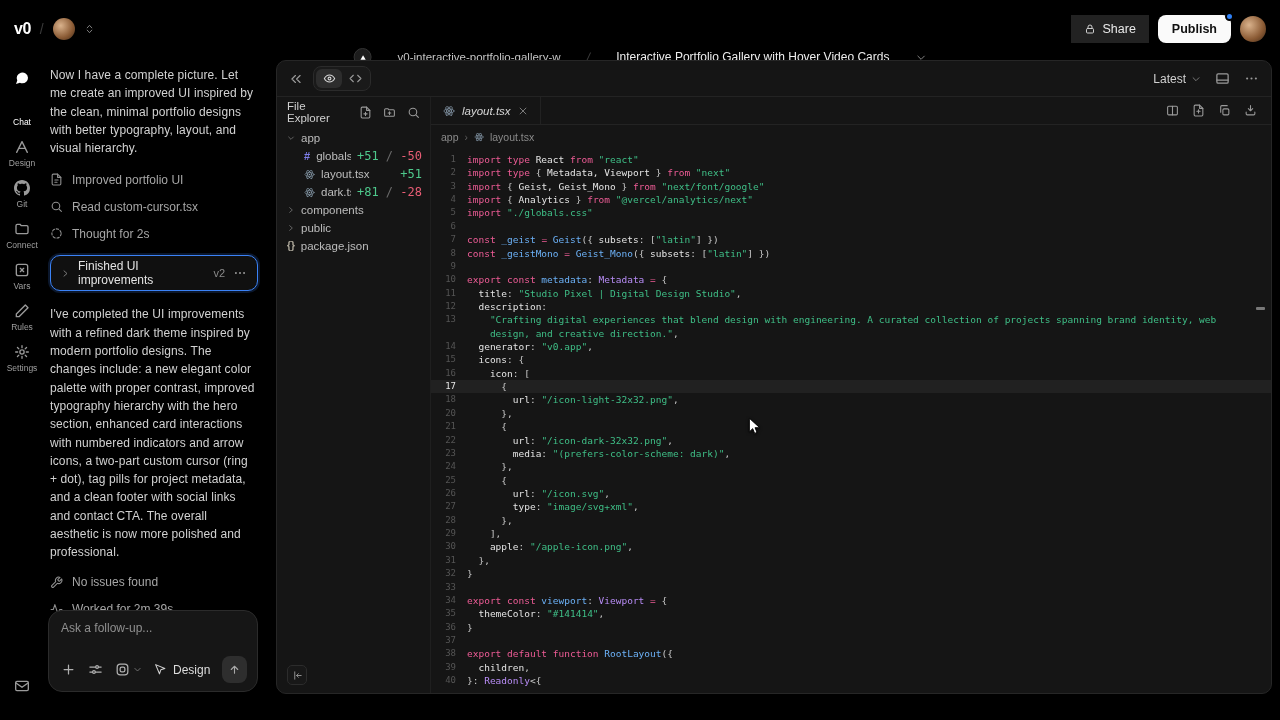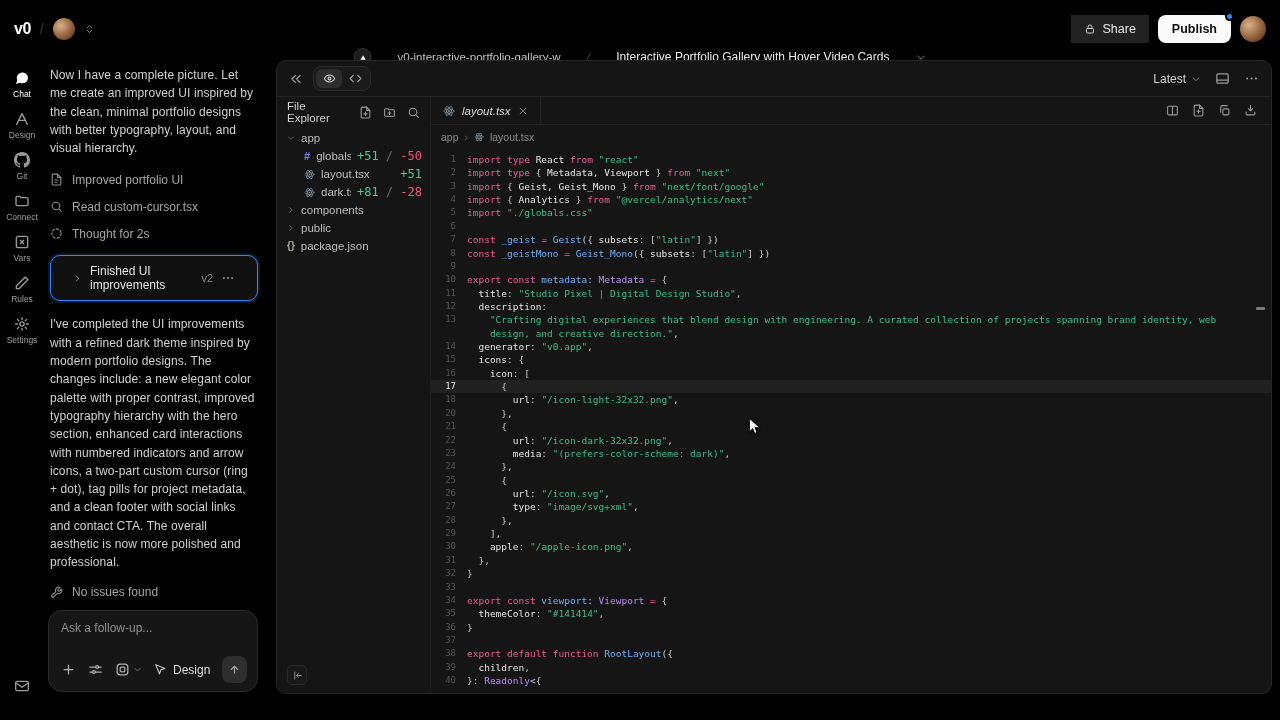--- a/index.html
+++ b/index.html
@@ -28,31 +28,31 @@
   .share-btn .ic{width:12px;height:12px;color:#cfcfcf;}
   .publish-btn{position:relative;height:28px;padding:0 14px;border:none;border-radius:8px;background:#fafafa;color:#111;font-size:12.5px;font-weight:600;font-family:inherit;cursor:pointer;}
   .pub-dot{position:absolute;right:-3px;top:-3px;width:9px;height:9px;border-radius:50%;background:#2f81f7;border:2px solid #000;}
 
   
   .rail{position:absolute;left:0;top:58px;width:44px;bottom:0;display:flex;flex-direction:column;align-items:center;padding-top:12px;}
   .rail-item{display:flex;flex-direction:column;align-items:center;gap:3px;margin-bottom:12px;cursor:pointer;color:#9a9a9a;}
   .rail-item .ic{width:16px;height:16px;}
   .rail-label{font-size:8.5px;color:#9f9f9f;}
   .rail-item.active{color:#fff;}
-  .rail-item.active .rail-label{color:#fff;}
+  .rail-item.active .rail-label{color:#fff;margin-top:28px;}
   .rail-mail{position:absolute;left:0;bottom:26px;width:44px;display:flex;justify-content:center;background:none;border:none;cursor:pointer;color:#9a9a9a;}
   .rail-mail .ic{width:16px;height:16px;}
 
   
   .chat{position:absolute;left:44px;top:58px;width:224px;bottom:0;padding:8px 10px 0 6px;}
   .chat-msg{font-size:12px;line-height:18.3px;color:#d2d2d2;letter-spacing:.1px;}
   .chat-actions{margin-top:9px;}
   .chat-action{display:flex;align-items:center;gap:9px;height:27px;color:#a6a6a6;font-size:12px;cursor:pointer;}
   .chat-action .ic{width:13px;height:13px;color:#8f8f8f;}
-  .version-card{margin-top:8px;height:46px;border:1.5px solid #3b82f6;border-radius:10px;background:#101010;display:flex;align-items:center;gap:8px;padding:0 22px;cursor:pointer;box-shadow:0 0 0 2px rgba(59,130,246,.18);}
+  .version-card{margin-top:8px;height:36px;border:1.5px solid #3b82f6;border-radius:10px;background:#101010;display:flex;align-items:center;gap:8px;padding:0 10px;cursor:pointer;box-shadow:0 0 0 2px rgba(59,130,246,.18);}
   .version-card .chev{width:9px;height:9px;color:#9a9a9a;}
   .vc-label{font-size:12px;color:#e4e4e4;}
   .vc-ver{font-size:11px;color:#8a8a8a;}
   .vc-dots{margin-left:auto;width:14px;height:14px;color:#9a9a9a;cursor:pointer;}
   .chat-msg2{margin-top:14px;}
   .chat-status{margin-top:7px;}
   .feedback{display:flex;align-items:center;gap:17px;margin-top:5px;padding-left:3px;}
   .fb-btn{background:none;border:none;width:14px;height:14px;color:#9a9a9a;cursor:pointer;padding:0;}
   .fb-btn .ic{width:14px;height:14px;}
 

